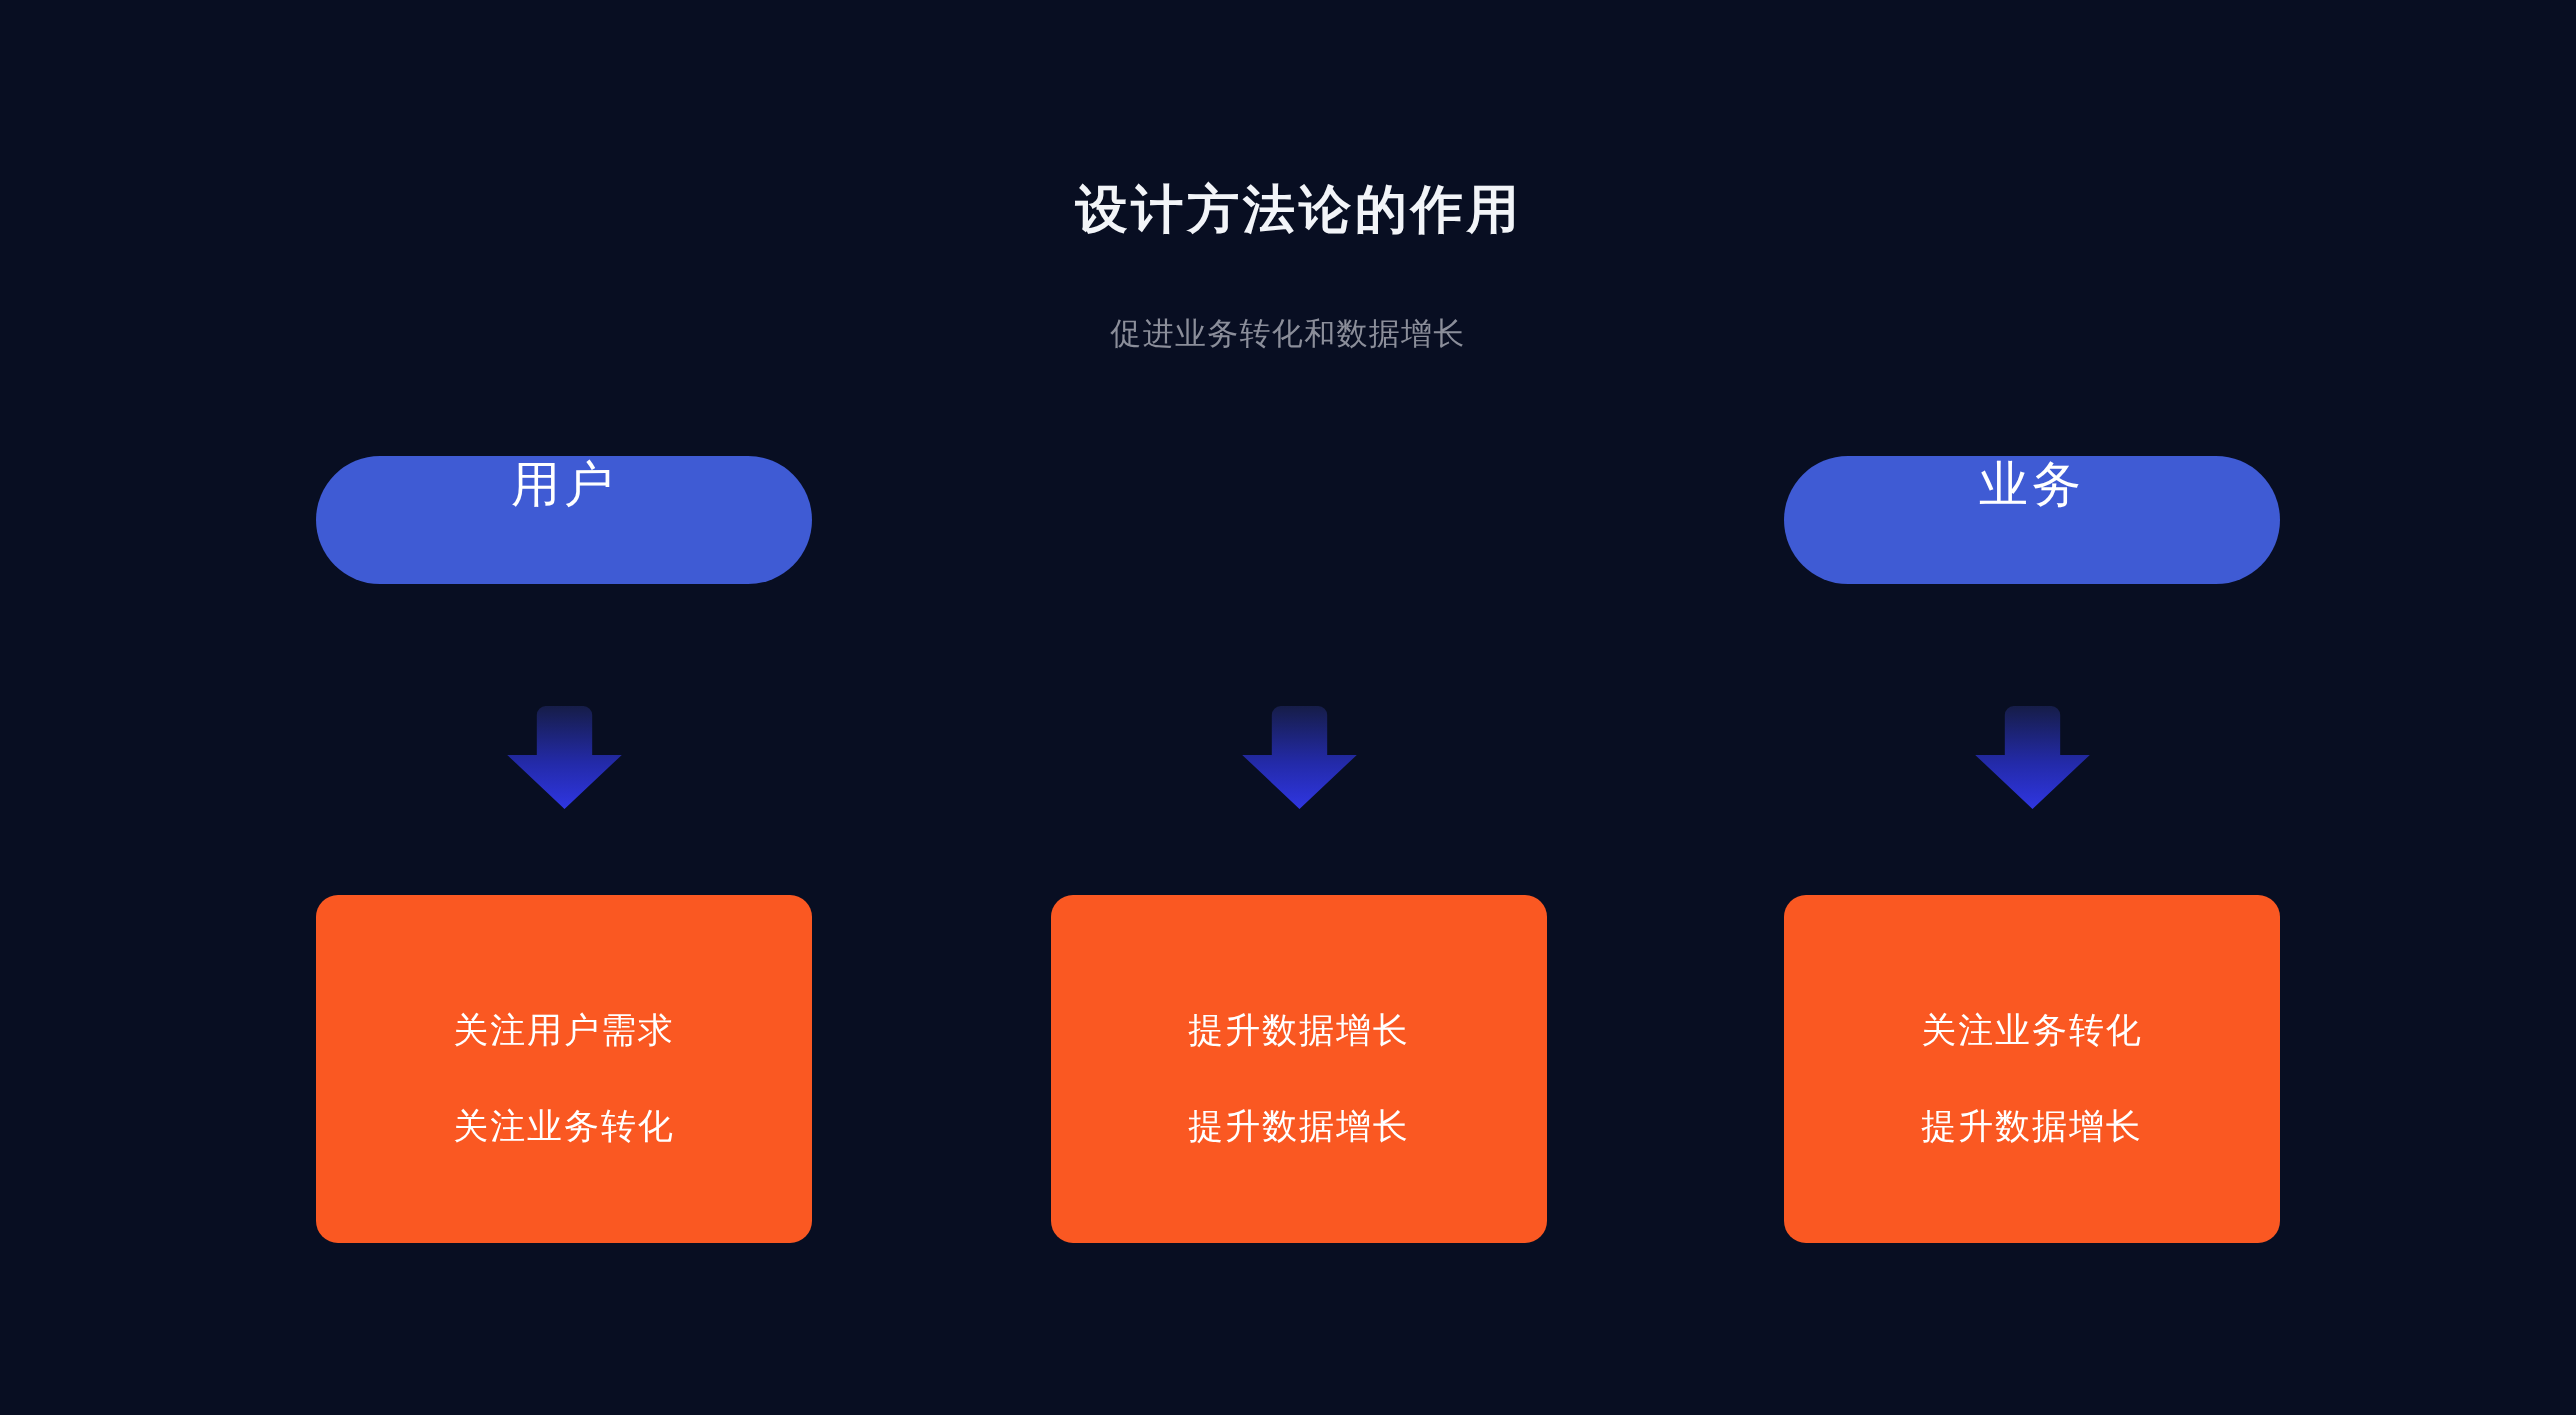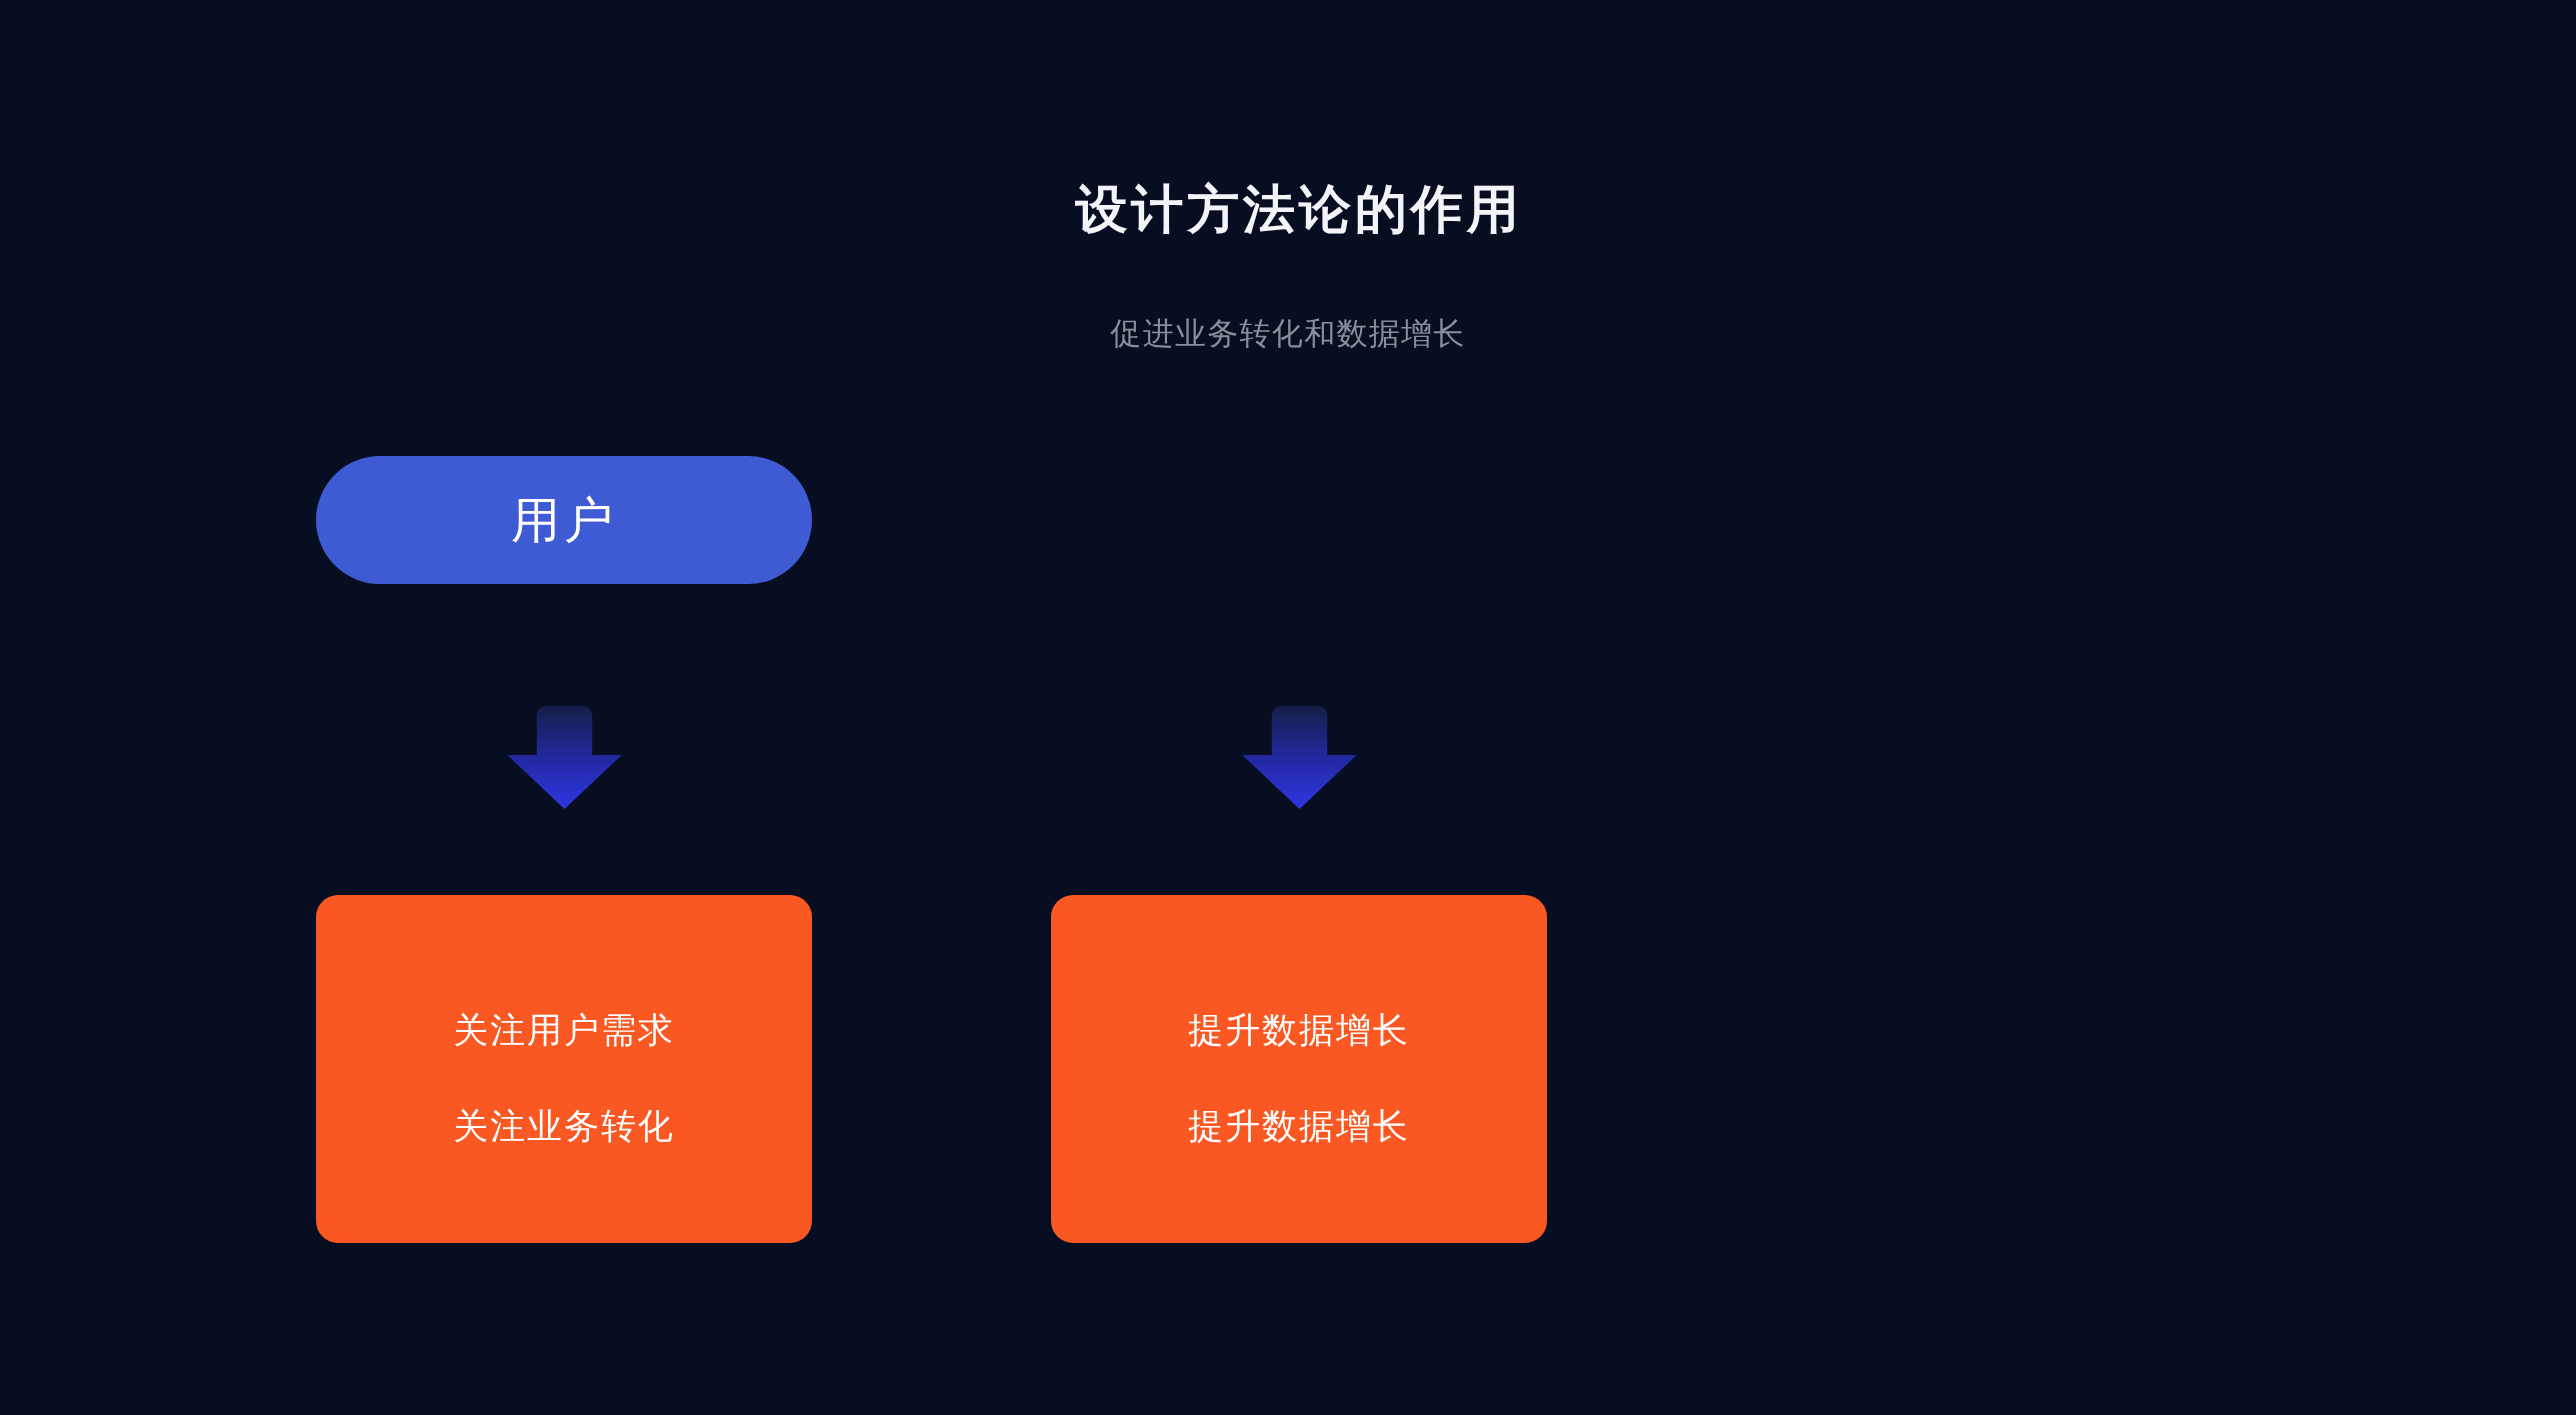--- a/index.html
+++ b/index.html
@@ -77,21 +77,21 @@
   
   .role-pill {
     position: absolute;
     left: 0;
     top: 456px;
     width: 496px;
     height: 128px;
     border-radius: 64px;
     background: #3f5bd4;
     display: flex;
-    align-items: center;
+    align-items: flex-start;
     justify-content: center;
     box-sizing: border-box;
   }
   .role-pill-label {
     font-size: 49px;
     line-height: 57px;
     font-weight: 500;
     color: #ffffff;
     letter-spacing: 3.9px;
     white-space: nowrap;
@@ -188,16 +188,39 @@
           <path d="M60 0 H118 A14 14 0 0 1 132 14 V76 H178 L89 160 L0 76 H46 V14 A14 14 0 0 1 60 0 Z" fill="url(#agrad1)"></path>
         </svg>
       </div>
 
       <div class="outcome-card">
         <div class="outcome-line line-1">提升数据增长</div>
         <div class="outcome-line line-2">提升数据增长</div>
       </div>
     </div>
 
+    <div class="column c2">
+      <div class="role-pill">
+        <span class="role-pill-label">业务</span>
+      </div>
+
+      <div class="arrow-wrap">
+        <svg class="arrow-svg" viewBox="0 0 178 160" xmlns="http://www.w3.org/2000/svg" aria-hidden="true">
+          <defs>
+            <linearGradient id="agrad2" x1="0" y1="0" x2="0" y2="1">
+              <stop offset="0%" stop-color="#161d48"></stop>
+              <stop offset="55%" stop-color="#232aa8"></stop>
+              <stop offset="100%" stop-color="#2f36e2"></stop>
+            </linearGradient>
+          </defs>
+          <path d="M60 0 H118 A14 14 0 0 1 132 14 V76 H178 L89 160 L0 76 H46 V14 A14 14 0 0 1 60 0 Z" fill="url(#agrad2)"></path>
+        </svg>
+      </div>
+
+      <div class="outcome-card">
+        <div class="outcome-line line-1">关注业务转化</div>
+        <div class="outcome-line line-2">提升数据增长</div>
+      </div>
+    </div>
 
   </div>
 </div>
 
 
 </body></html>

